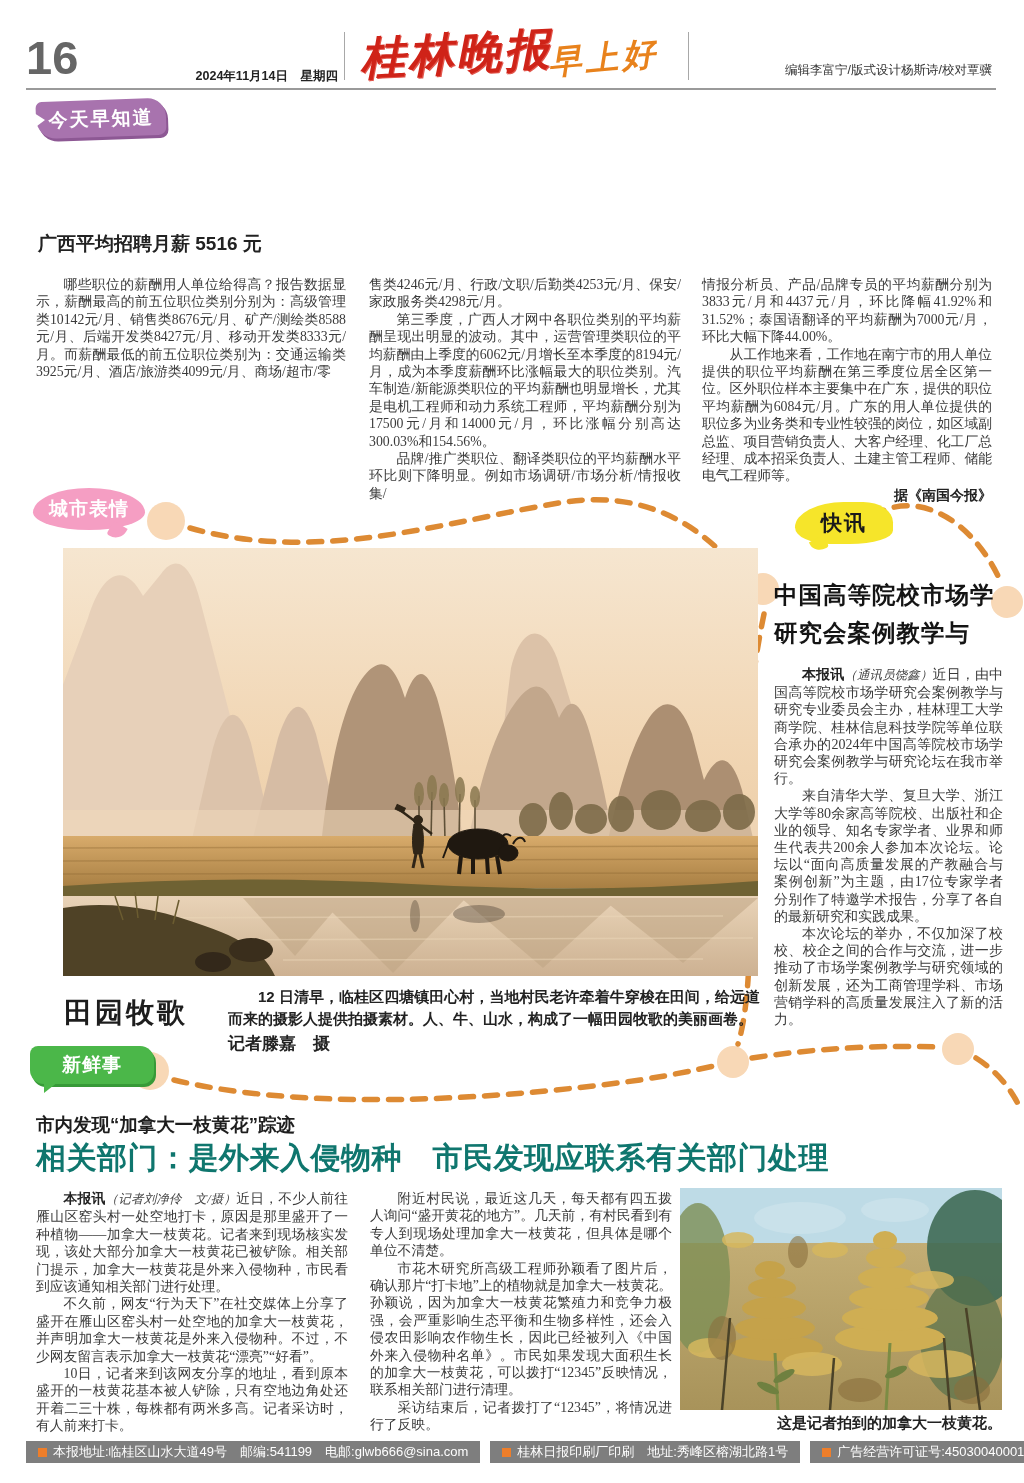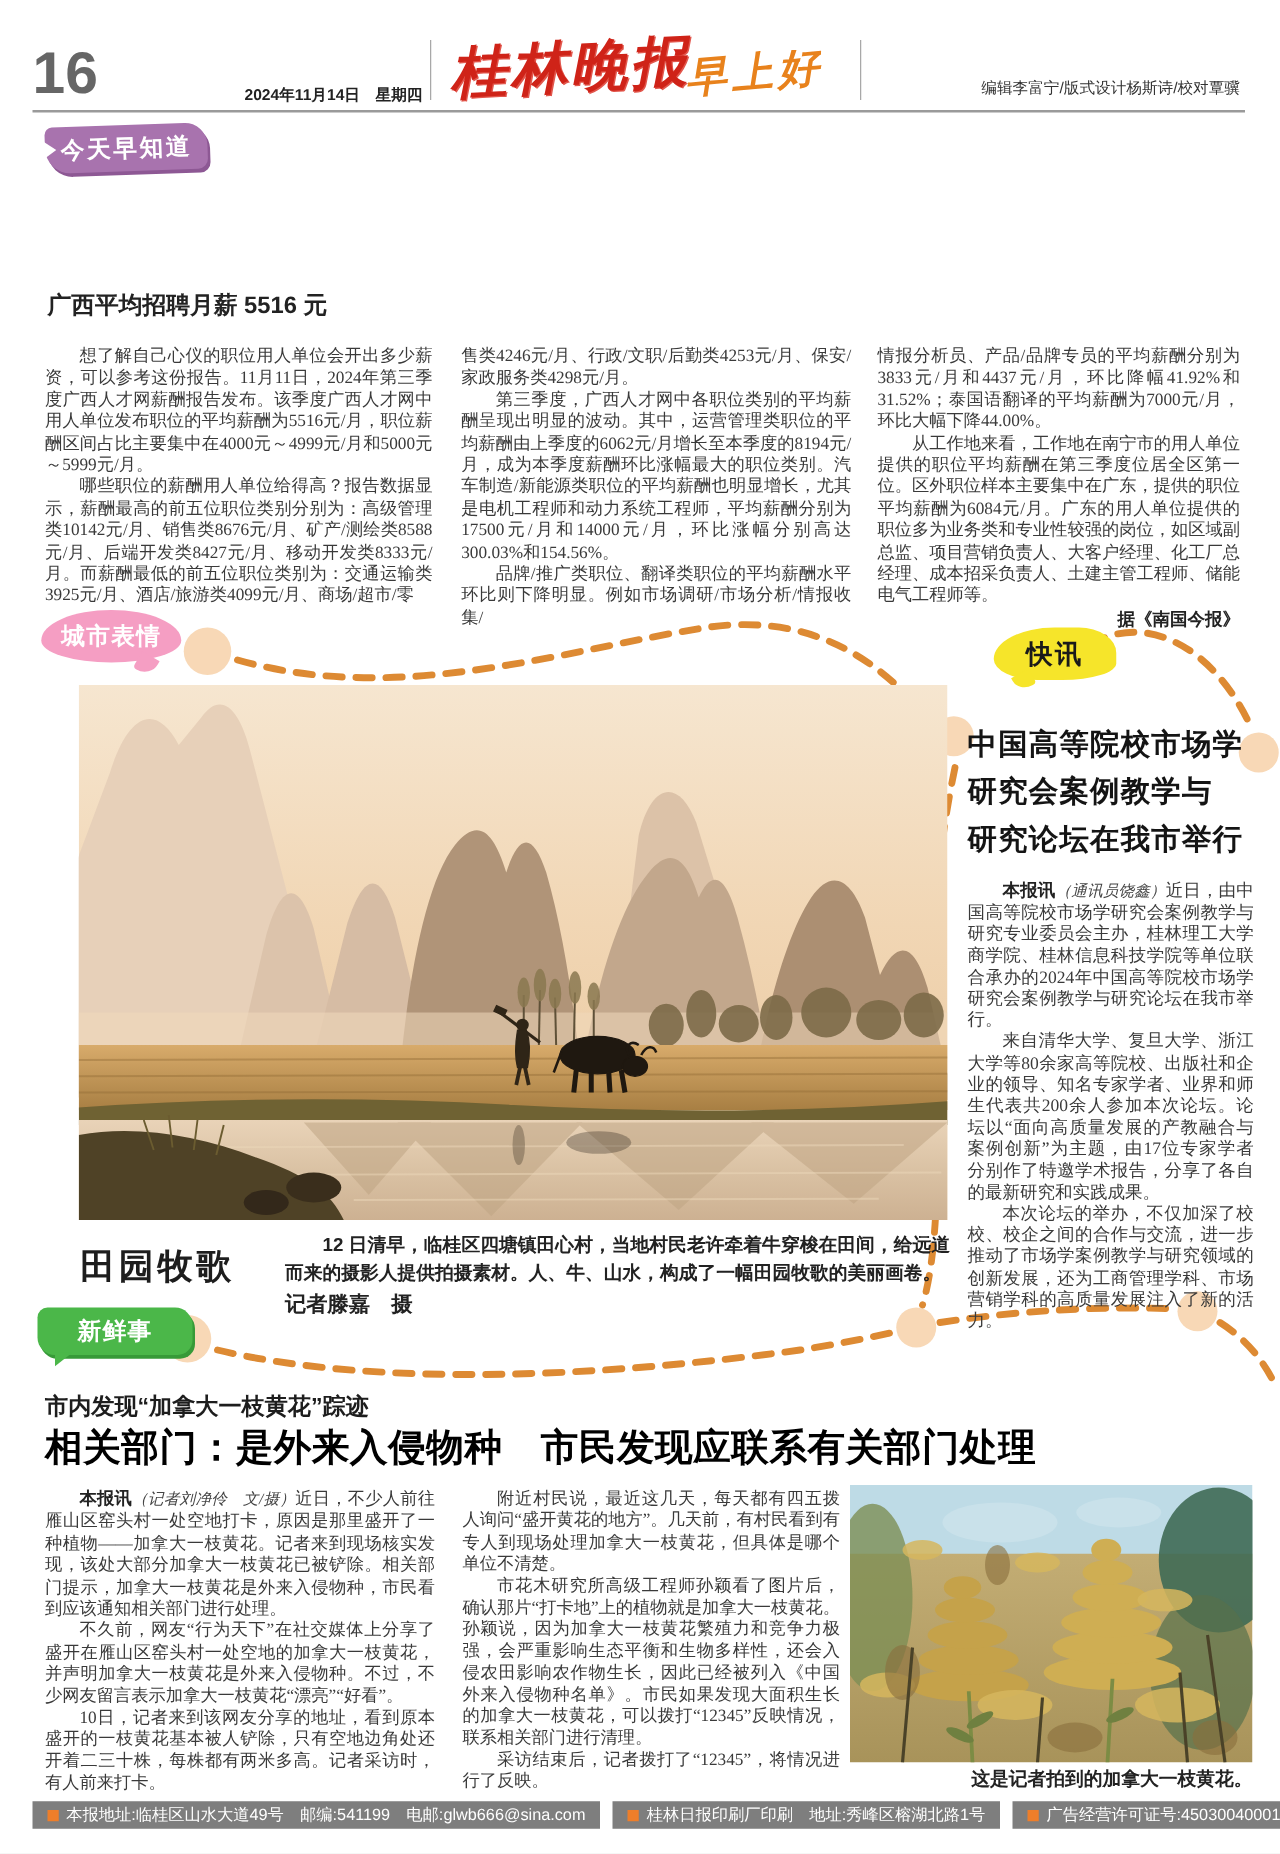--- a/index.html
+++ b/index.html
@@ -73,21 +73,21 @@
   
   .flash{position:absolute;left:774px;top:576px;width:229px;z-index:1;}
   .flash-title{font-size:23.5px;font-weight:800;line-height:38px;color:#141414;letter-spacing:1px;}
   .flash-body{margin-top:14px;}
   .flash-body p{margin:0;font-family:"Liberation Serif",serif;font-size:14px;line-height:17.2px;
                 text-align:justify;color:#3a3a3a;text-indent:2em;}
 
   
   .kicker{position:absolute;left:36px;top:1112px;font-size:18.5px;font-weight:600;color:#1d1d1d;}
   .headline2{position:absolute;left:36px;top:1138px;width:800px;font-size:30px;font-weight:900;
-             color:#000000;letter-spacing:0.5px;}
+             color:#0f766e;letter-spacing:0.5px;}
   .bcol{position:absolute;top:1190px;}
   .gold-photo{position:absolute;left:680px;top:1188px;z-index:1;}
   .gold-caption{position:absolute;left:680px;top:1414px;width:322px;text-align:right;
                 font-size:15px;font-weight:600;color:#222;}
 
   
   .footer{position:absolute;left:26px;top:1441px;width:970px;display:flex;gap:10px;z-index:1;}
   .footer .seg{background:#7e7e7e;color:#fff;font-size:13px;line-height:22px;height:22px;
                padding:0 12px;display:flex;align-items:center;gap:6px;white-space:nowrap;}
   .footer .seg.grow1{flex:1.35;} .footer .seg.grow2{flex:1;} .footer .seg.grow3{flex:1;gap:6px;}
@@ -124,21 +124,20 @@
   <div class="masthead-cn">桂林晚报</div>
   <div class="greeting">早上好</div>
   <div class="v-div" style="left:688px;"></div>
   <div class="staff">编辑李富宁/版式设计杨斯诗/校对覃骥</div>
   <div class="head-rule"></div>
 
   <div class="badge badge-today">今天早知道</div>
   <div class="subhead1">广西平均招聘月薪 5516 元</div>
 
   <div class="col body-text" style="left:36px;width:310px;">
-    <p>想了解自己心仪的职位用人单位会开出多少薪资，可以参考这份报告。11月11日，2024年第三季度广西人才网薪酬报告发布。该季度广西人才网中用人单位发布职位的平均薪酬为5516元/月，职位薪酬区间占比主要集中在4000元～4999元/月和5000元～5999元/月。</p>
     <p>哪些职位的薪酬用人单位给得高？报告数据显示，薪酬最高的前五位职位类别分别为：高级管理类10142元/月、销售类8676元/月、矿产/测绘类8588元/月、后端开发类8427元/月、移动开发类8333元/月。而薪酬最低的前五位职位类别为：交通运输类3925元/月、酒店/旅游类4099元/月、商场/超市/零</p>
   </div>
   <div class="col body-text" style="left:369px;width:312px;">
     <p class="cont">售类4246元/月、行政/文职/后勤类4253元/月、保安/家政服务类4298元/月。</p>
     <p>第三季度，广西人才网中各职位类别的平均薪酬呈现出明显的波动。其中，运营管理类职位的平均薪酬由上季度的6062元/月增长至本季度的8194元/月，成为本季度薪酬环比涨幅最大的职位类别。汽车制造/新能源类职位的平均薪酬也明显增长，尤其是电机工程师和动力系统工程师，平均薪酬分别为17500元/月和14000元/月，环比涨幅分别高达300.03%和154.56%。</p>
     <p>品牌/推广类职位、翻译类职位的平均薪酬水平环比则下降明显。例如市场调研/市场分析/情报收集/</p>
   </div>
   <div class="col body-text" style="left:702px;width:290px;">
     <p class="cont">情报分析员、产品/品牌专员的平均薪酬分别为3833元/月和4437元/月，环比降幅41.92%和31.52%；泰国语翻译的平均薪酬为7000元/月，环比大幅下降44.00%。</p>
     <p>从工作地来看，工作地在南宁市的用人单位提供的职位平均薪酬在第三季度位居全区第一位。区外职位样本主要集中在广东，提供的职位平均薪酬为6084元/月。广东的用人单位提供的职位多为业务类和专业性较强的岗位，如区域副总监、项目营销负责人、大客户经理、化工厂总经理、成本招采负责人、土建主管工程师、储能电气工程师等。</p>
@@ -257,21 +256,20 @@
   </svg>
 
   <div class="photo-title">田园牧歌</div>
   <div class="photo-caption">12 日清早，临桂区四塘镇田心村，当地村民老许牵着牛穿梭在田间，给远道而来的摄影人提供拍摄素材。人、牛、山水，构成了一幅田园牧歌的美丽画卷。</div>
   <div class="photo-credit">记者滕嘉　摄</div>
 
   <div class="flash">
     <div class="flash-title">
       <div>中国高等院校市场学</div>
       <div>研究会案例教学与</div>
-      <div>研究论坛在我市举行</div>
     </div>
     <div class="flash-body body-text">
       <p><span class="lead-tag">本报讯</span><span class="byline">（通讯员饶鑫）</span><span>近日，由中国高等院校市场学研究会案例教学与研究专业委员会主办，桂林理工大学商学院、桂林信息科技学院等单位联合承办的2024年中国高等院校市场学研究会案例教学与研究论坛在我市举行。</span></p>
       <p>来自清华大学、复旦大学、浙江大学等80余家高等院校、出版社和企业的领导、知名专家学者、业界和师生代表共200余人参加本次论坛。论坛以“面向高质量发展的产教融合与案例创新”为主题，由17位专家学者分别作了特邀学术报告，分享了各自的最新研究和实践成果。</p>
       <p>本次论坛的举办，不仅加深了校校、校企之间的合作与交流，进一步推动了市场学案例教学与研究领域的创新发展，还为工商管理学科、市场营销学科的高质量发展注入了新的活力。</p>
     </div>
   </div>
 
   <div class="badge badge-fresh">新鲜事</div>
   <div class="kicker">市内发现“加拿大一枝黄花”踪迹</div>

